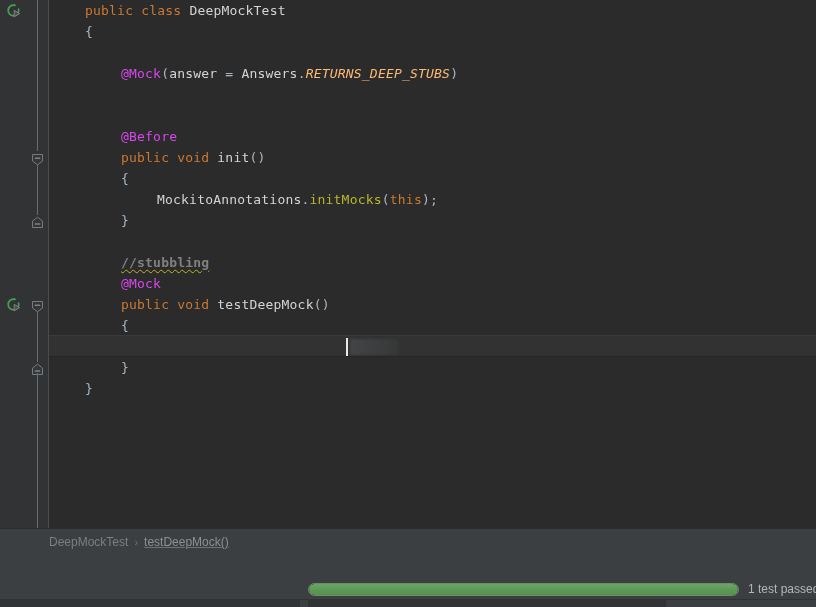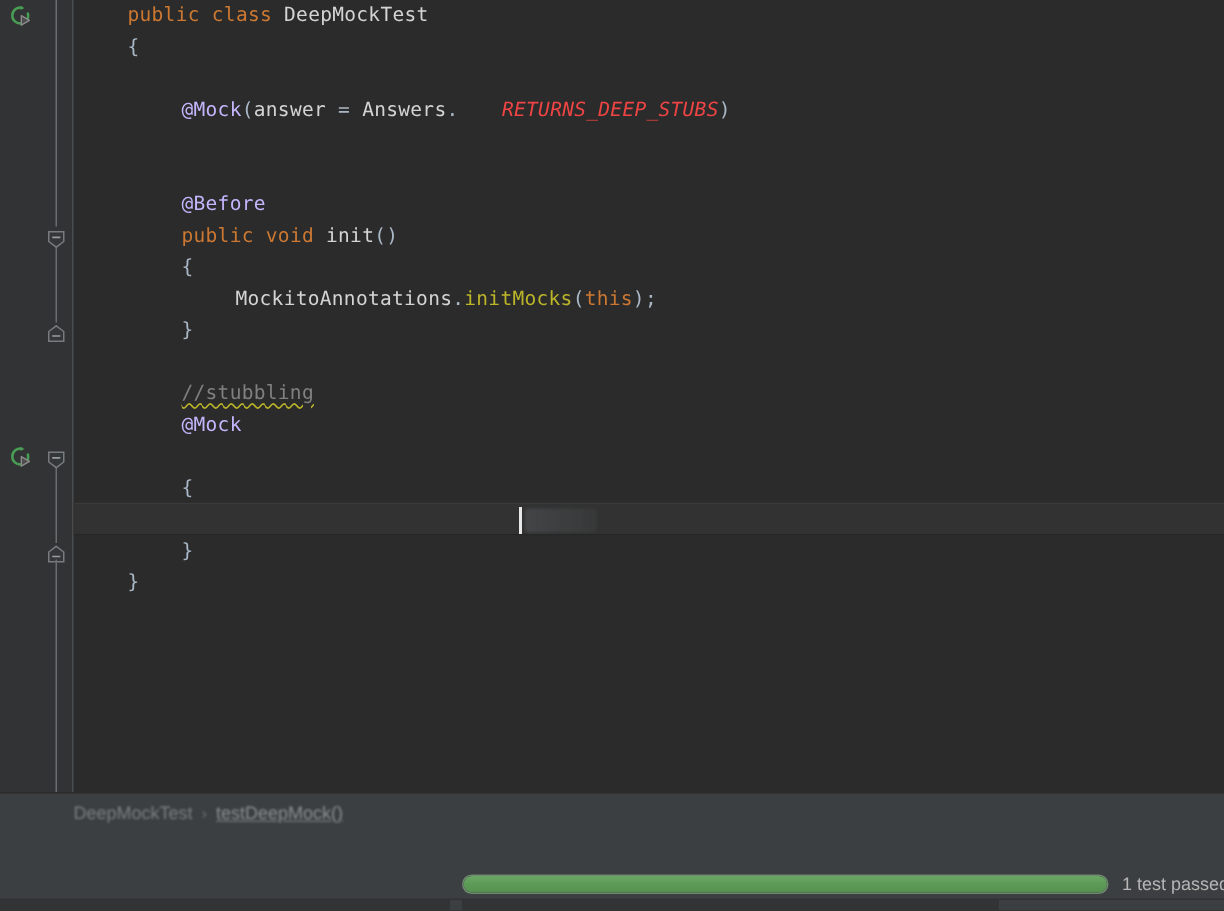--- a/index.html
+++ b/index.html
@@ -79,26 +79,26 @@
     left: 49px;
     right: 0;
     height: 22px;
     background: #323232;
     box-shadow: inset 0 1px 0 #3a3a3a, inset 0 -1px 0 #262626;
   }
 
   
   .kw       { color: #cc7832; }   
   .plain    { color: #a9b7c6; }
-  .anno     { color: #c4b5fd; }   
+  .anno     { color: #d946ef; }   
   .field    { color: #9876aa; }
   .static-i { color: #bbb529; }
-  .const-i  { color: #ef4444; font-style: italic; margin-left: 29px; }
+  .const-i  { color: #fdba74; font-style: italic; }
   .mcall    { color: #b9936a; }
-  .comment  { color: #808080; }
+  .comment  { color: #808080; font-weight: bold; }
   .white    { color: #d4d4d4; }
 
   .squiggle {
     position: relative;
     text-decoration-line: underline;
     text-decoration-style: wavy;
     text-decoration-color: #bbb529;
     text-decoration-thickness: 1px;
     text-underline-offset: 2px;
   }
@@ -267,20 +267,21 @@
         <div class="line" style="top: 63px; left: 72px;"><span class="anno">@Mock</span><span class="plain">(</span><span class="white">answer</span><span class="plain"> = </span><span class="white">Answers</span><span class="plain">.</span><span class="const-i">RETURNS_DEEP_STUBS</span><span class="plain">)</span></div>
         <div class="line" style="top: 105px; left: 36px;"><span class="plain"></span></div>
         <div class="line" style="top: 126px; left: 72px;"><span class="anno">@Before</span></div>
         <div class="line" style="top: 147px; left: 72px;"><span class="kw">public</span><span class="plain"> </span><span class="kw">void</span><span class="plain"> </span><span class="white">init</span><span class="plain">()</span></div>
         <div class="line" style="top: 168px; left: 72px;"><span class="plain">{</span></div>
         <div class="line" style="top: 189px; left: 108px;"><span class="white">MockitoAnnotations</span><span class="plain">.</span><span class="static-i">initMocks</span><span class="plain">(</span><span class="kw">this</span><span class="plain">);</span></div>
         <div class="line" style="top: 210px; left: 72px;"><span class="plain">}</span></div>
         <div class="line" style="top: 231px; left: 36px;"><span class="plain"></span></div>
         <div class="line" style="top: 252px; left: 72px;"><span class="comment squiggle">//stubbling</span></div>
         <div class="line" style="top: 273px; left: 72px;"><span class="anno">@Mock</span></div>
+        <div class="line" style="top: 294px; left: 72px;"><span class="kw">public</span><span class="plain"> </span><span class="kw">void</span><span class="plain"> </span><span class="white">testDeepMock</span><span class="plain">()</span></div>
         <div class="line" style="top: 315px; left: 72px;"><span class="plain">{</span></div>
         <div class="line" style="top: 336px; left: 108px;"><span class="field">lesson03Service</span><span class="plain">.</span><span class="mcall">get</span><span class="plain">().</span><span class="mcall">foo</span><span class="plain">();</span></div>
         <div class="line" style="top: 357px; left: 72px;"><span class="plain">}</span></div>
         <div class="line" style="top: 378px; left: 36px;"><span class="plain">}</span></div>
       </div>
     <div id="gutter-icons-layer">
         <div class="run-icon" style="top: 2px;"><svg width="18" height="18" viewBox="0 0 18 18">
             <path d="M9.5 3.2 A5.3 5.3 0 1 0 13.6 7.0" fill="none" stroke="#499c54" stroke-width="1.7" stroke-linecap="round"></path>
             <path d="M8.8 2.0 L11.3 3.3 L8.8 4.7 Z" fill="#499c54"></path>
             <path d="M9.2 8.4 L14.6 11.6 L9.2 14.8 Z" fill="#4d4d4d" stroke="#8a8a8a" stroke-width="0.9" stroke-linejoin="round"></path>

